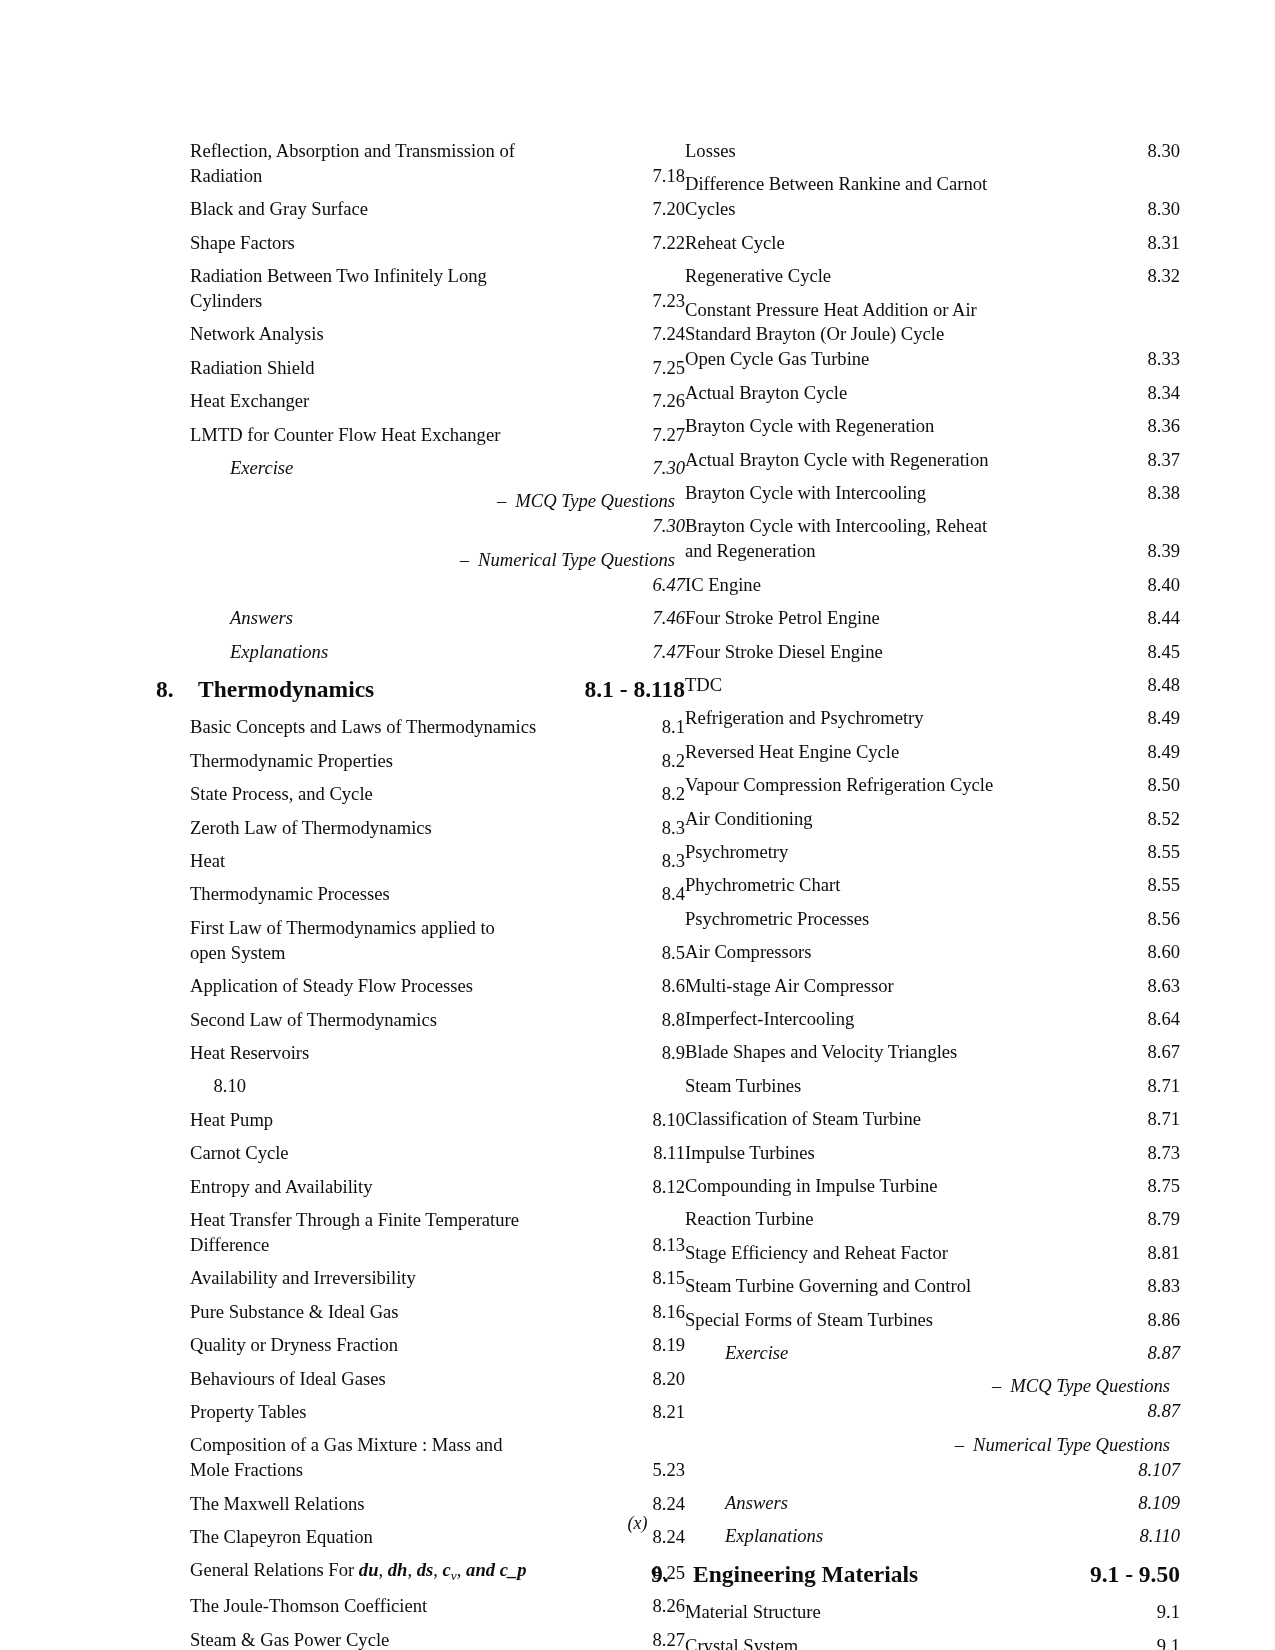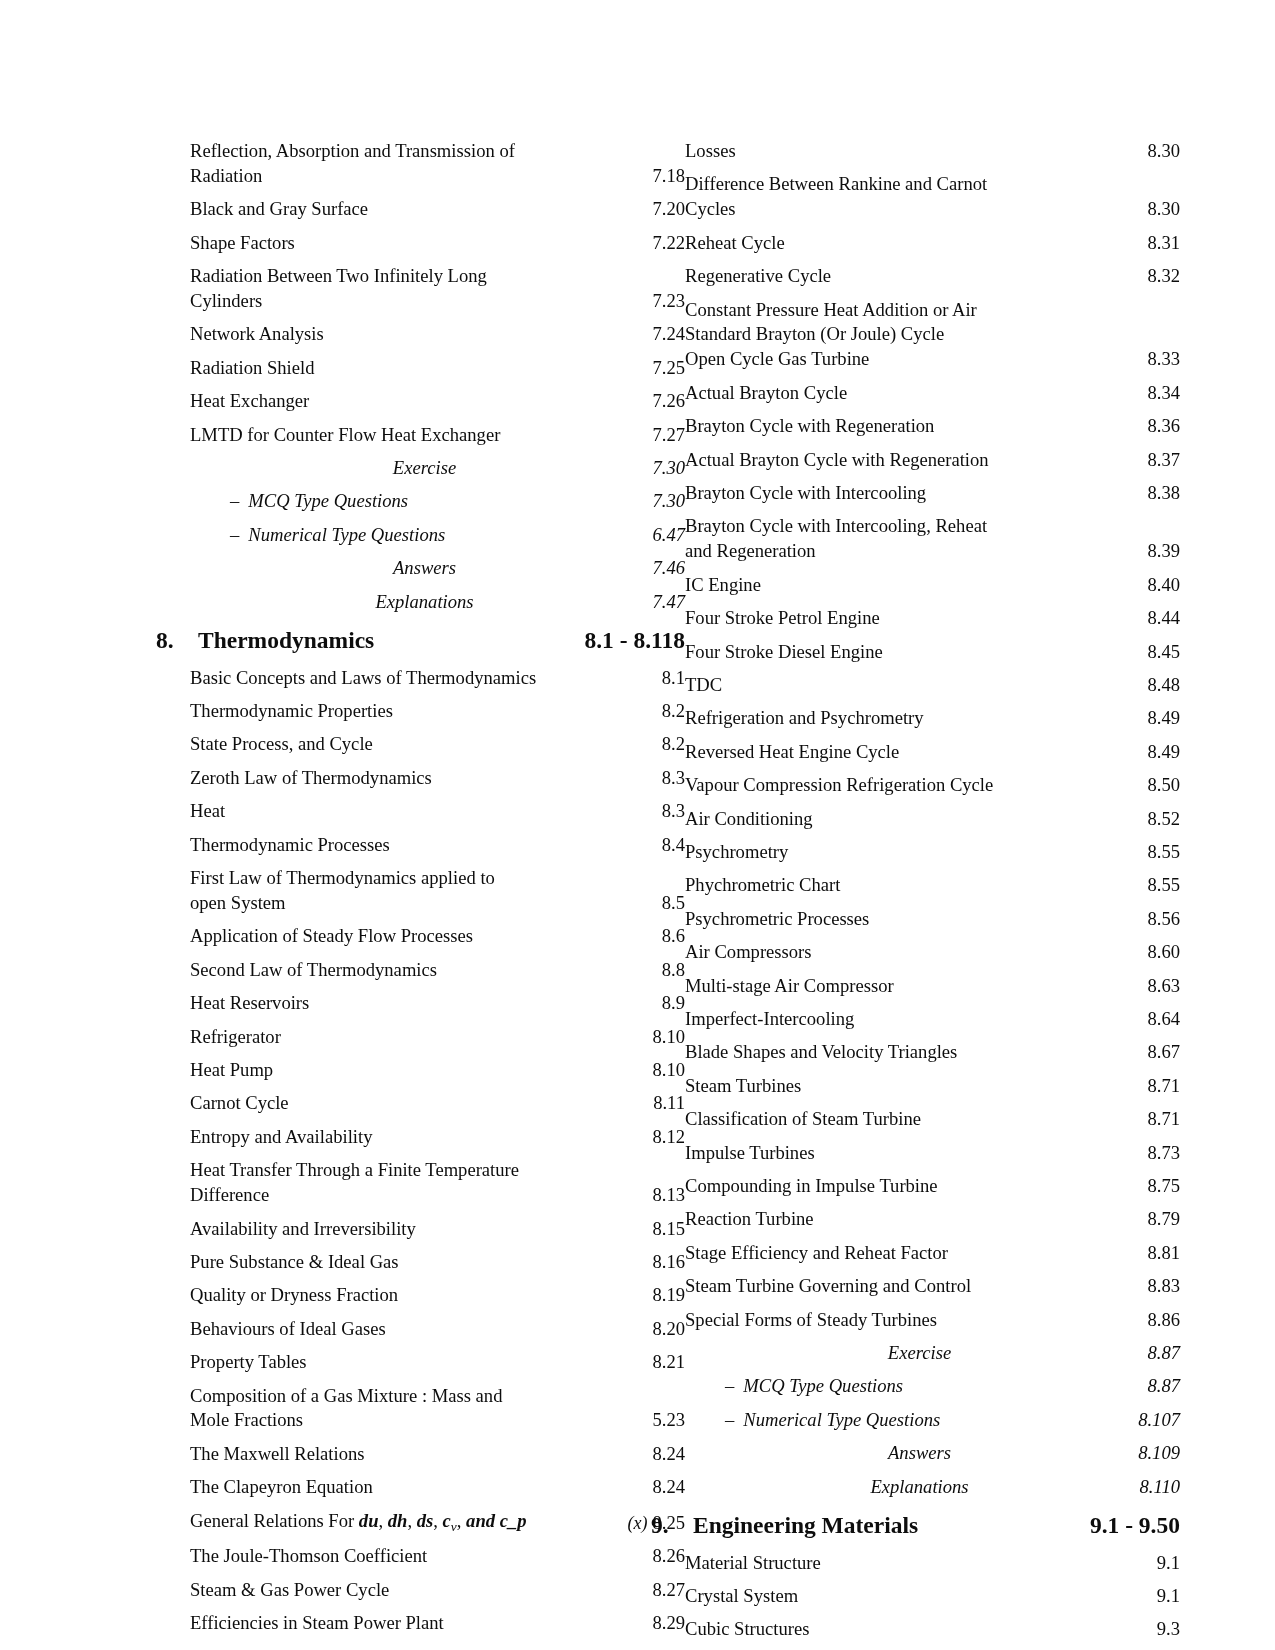--- a/index.html
+++ b/index.html
@@ -53,22 +53,22 @@
   }
   .entry .pg {
     flex: 0 0 auto;
     text-align: right;
     min-width: 56px;
     white-space: nowrap;
   }
   
   .lvl-1 .title { padding-left: 0px; }
   .lvl-2 { font-style: italic; }
-  .lvl-2 .title { padding-left: 40px; text-align: center; }
-  .lvl-3 { font-style: italic; }
+  .lvl-2 .title { padding-left: 40px; }
+  .lvl-3 { font-style: italic; flex-direction: column; }
   .lvl-3 .title { padding-left: 40px; }
   .lvl-3 .title .dash { margin-right: 9px; }
 
   .hanging .title { text-indent: 0; }
 
   
   .chapter {
     display: flex;
     align-items: baseline;
     font-weight: bold;
@@ -210,21 +210,20 @@
         </div>
         <div class="entry lvl-1">
           <span class="title">Second Law of Thermodynamics</span>
           <span class="pg">8.8</span>
         </div>
         <div class="entry lvl-1">
           <span class="title">Heat Reservoirs</span>
           <span class="pg">8.9</span>
         </div>
         <div class="entry lvl-1">
-          <span class="title">Refrigerator</span>
           <span class="pg">8.10</span>
         </div>
         <div class="entry lvl-1">
           <span class="title">Heat Pump</span>
           <span class="pg">8.10</span>
         </div>
         <div class="entry lvl-1">
           <span class="title">Carnot Cycle</span>
           <span class="pg">8.11</span>
         </div>
@@ -418,21 +417,21 @@
         </div>
         <div class="entry lvl-1">
           <span class="title">Stage Efficiency and Reheat Factor</span>
           <span class="pg">8.81</span>
         </div>
         <div class="entry lvl-1">
           <span class="title">Steam Turbine Governing and Control</span>
           <span class="pg">8.83</span>
         </div>
         <div class="entry lvl-1">
-          <span class="title">Special Forms of Steady Turbines</span>
+          <span class="title">Special Forms of Steam Turbines</span>
           <span class="pg">8.86</span>
         </div>
         <div class="entry lvl-2">
           <span class="title">Exercise</span>
           <span class="pg">8.87</span>
         </div>
         <div class="entry lvl-3">
           <span class="title"><span class="dash">–</span><span>MCQ Type Questions</span></span>
           <span class="pg">8.87</span>
         </div>

